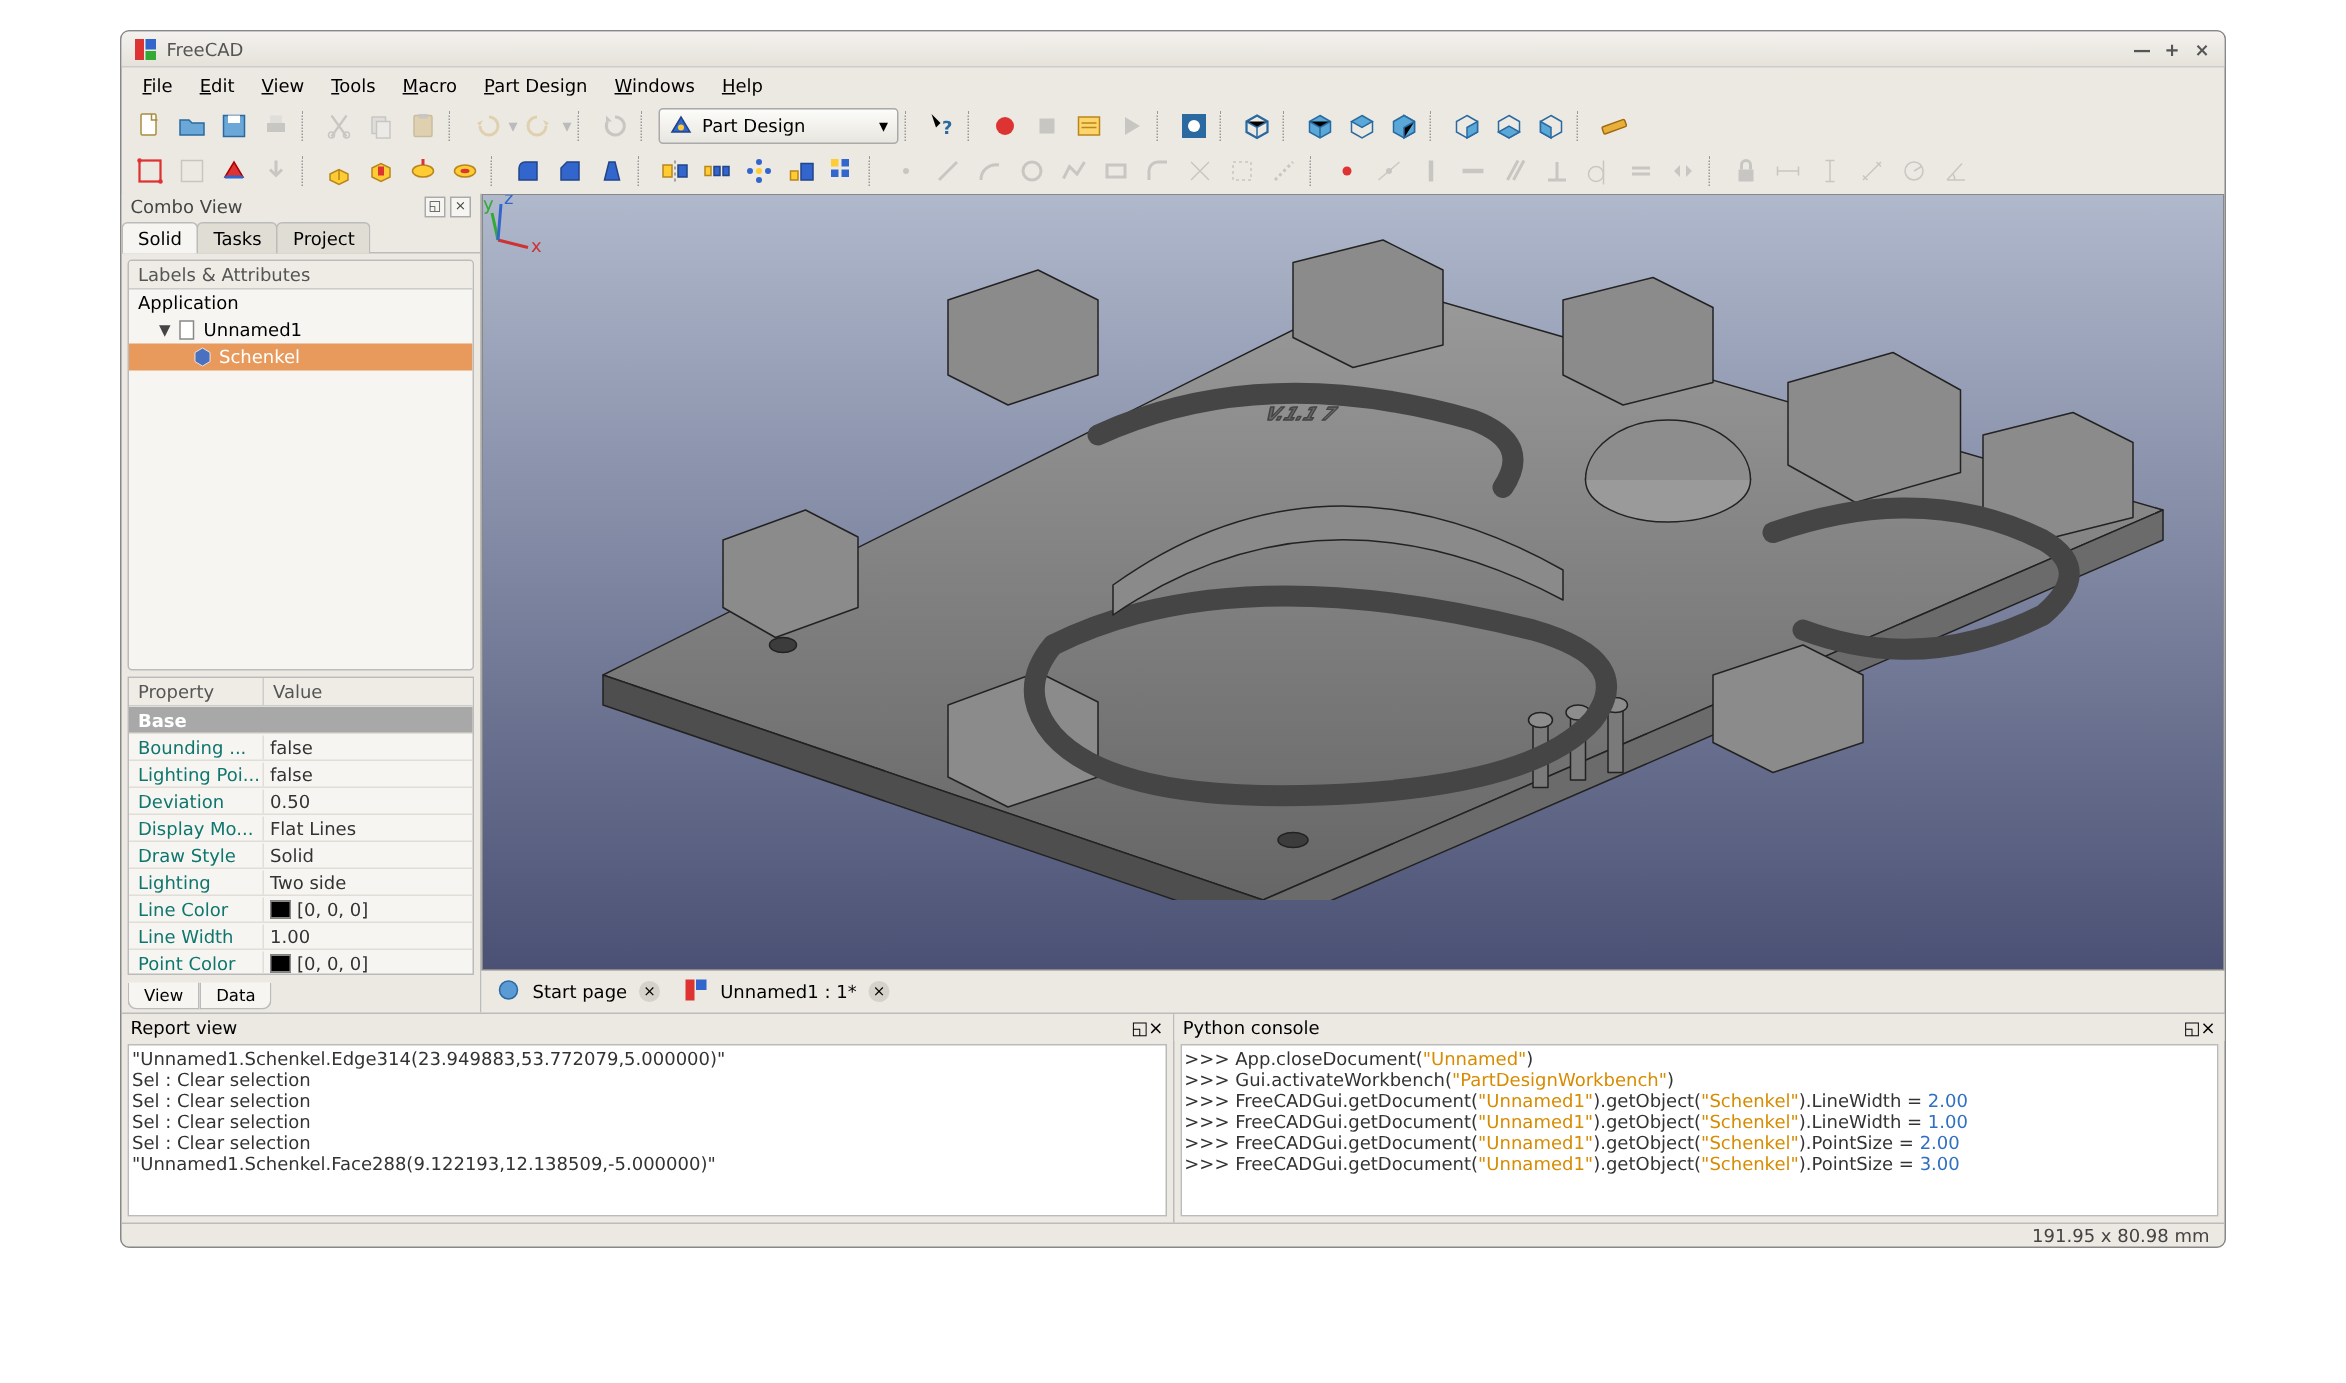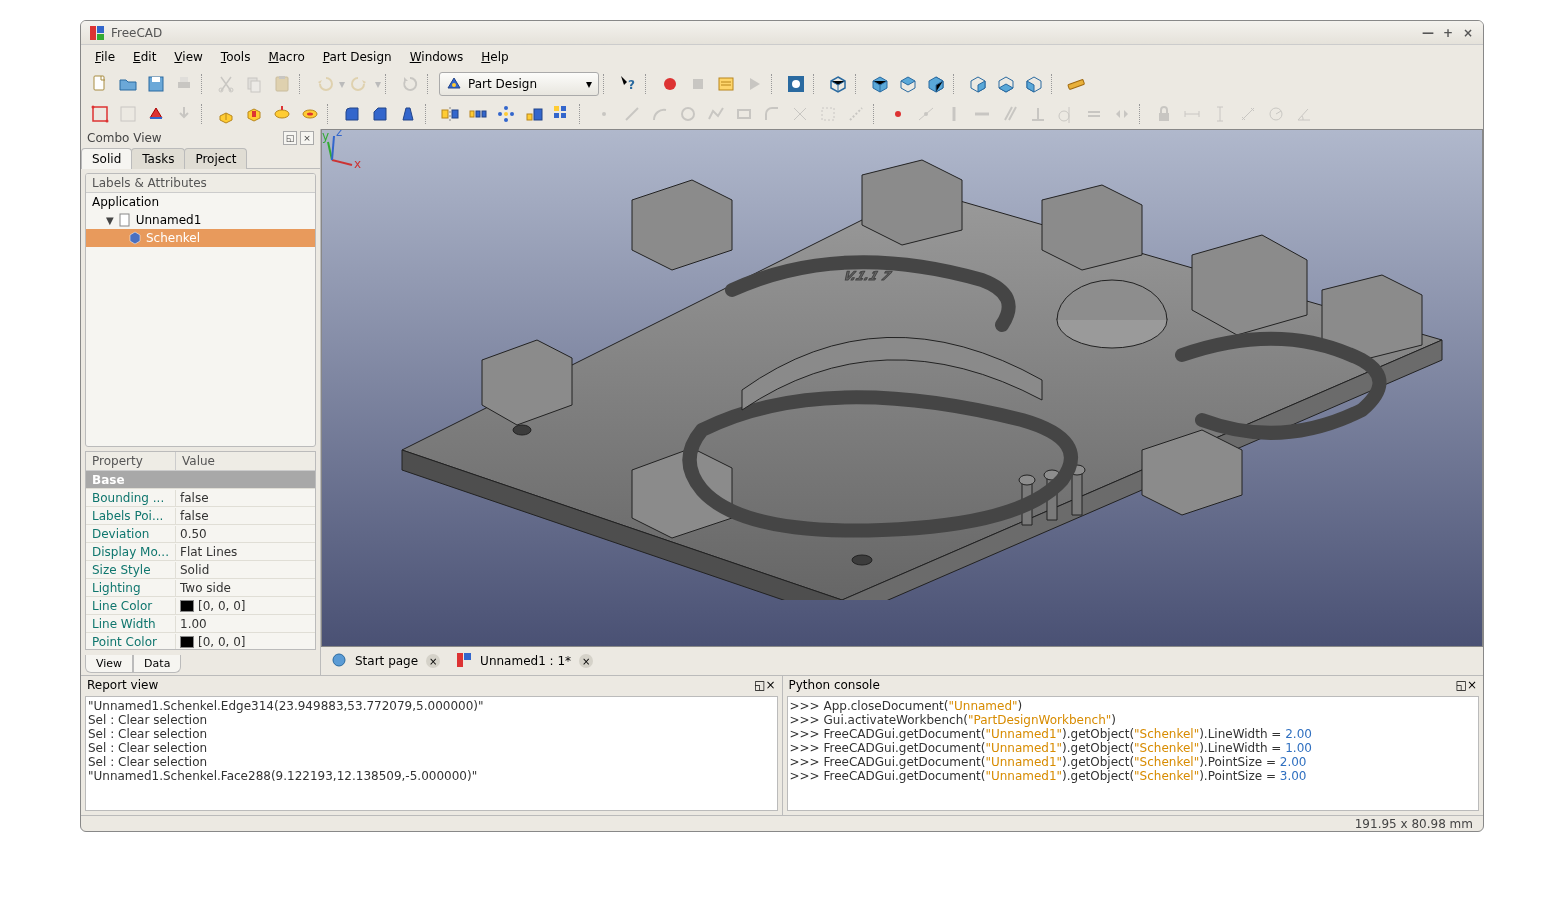--- a/index.html
+++ b/index.html
@@ -547,33 +547,33 @@
         <div class="propgrid-body" id="propbody">
             <div class="prop-row group">
               <div class="pname">Base</div>
               <div class="pval"></div>
             </div>
             <div class="prop-row">
               <div class="pname">Bounding ...</div>
               <div class="pval">false</div>
             </div>
             <div class="prop-row">
-              <div class="pname">Labels Poi...</div>
+              <div class="pname">Lighting Poi...</div>
               <div class="pval">false</div>
             </div>
             <div class="prop-row">
               <div class="pname">Deviation</div>
               <div class="pval">0.50</div>
             </div>
             <div class="prop-row">
               <div class="pname">Display Mo...</div>
               <div class="pval">Flat Lines</div>
             </div>
             <div class="prop-row">
-              <div class="pname">Size Style</div>
+              <div class="pname">Draw Style</div>
               <div class="pval">Solid</div>
             </div>
             <div class="prop-row">
               <div class="pname">Lighting</div>
               <div class="pval">Two side</div>
             </div>
             <div class="prop-row">
               <div class="pname">Line Color</div>
               <div class="pval"><span class="colorswatch"></span> [0, 0, 0]</div>
             </div>

